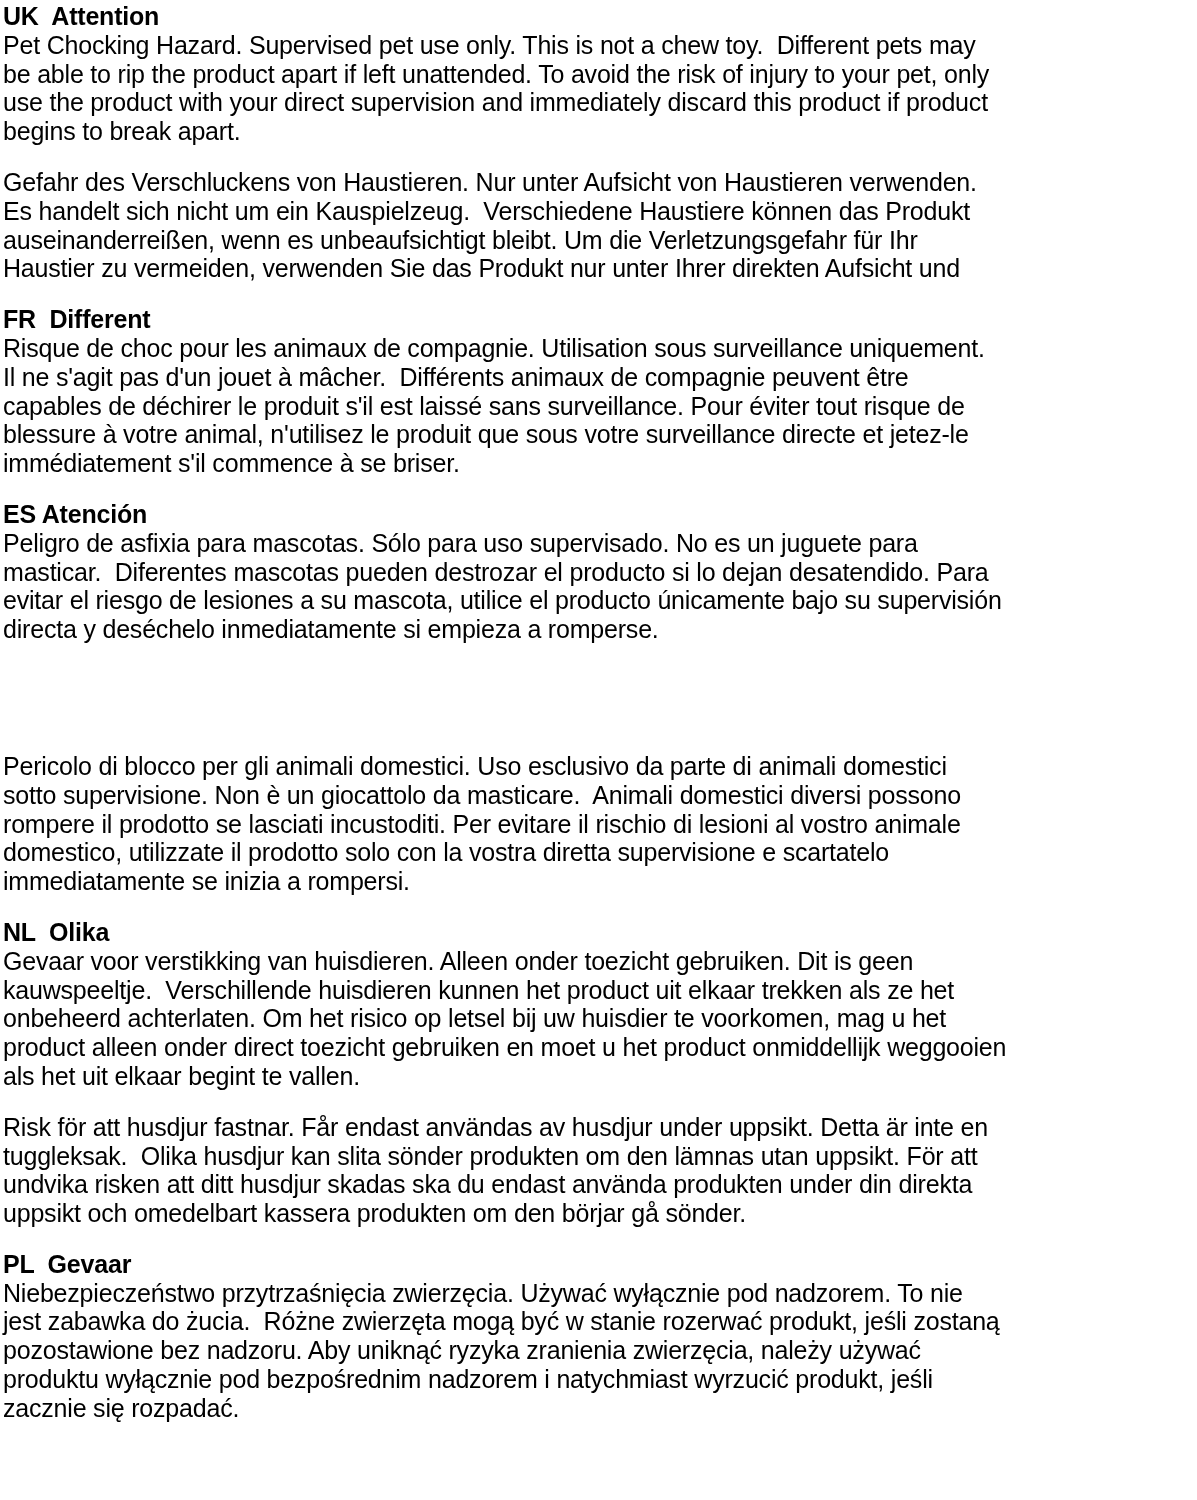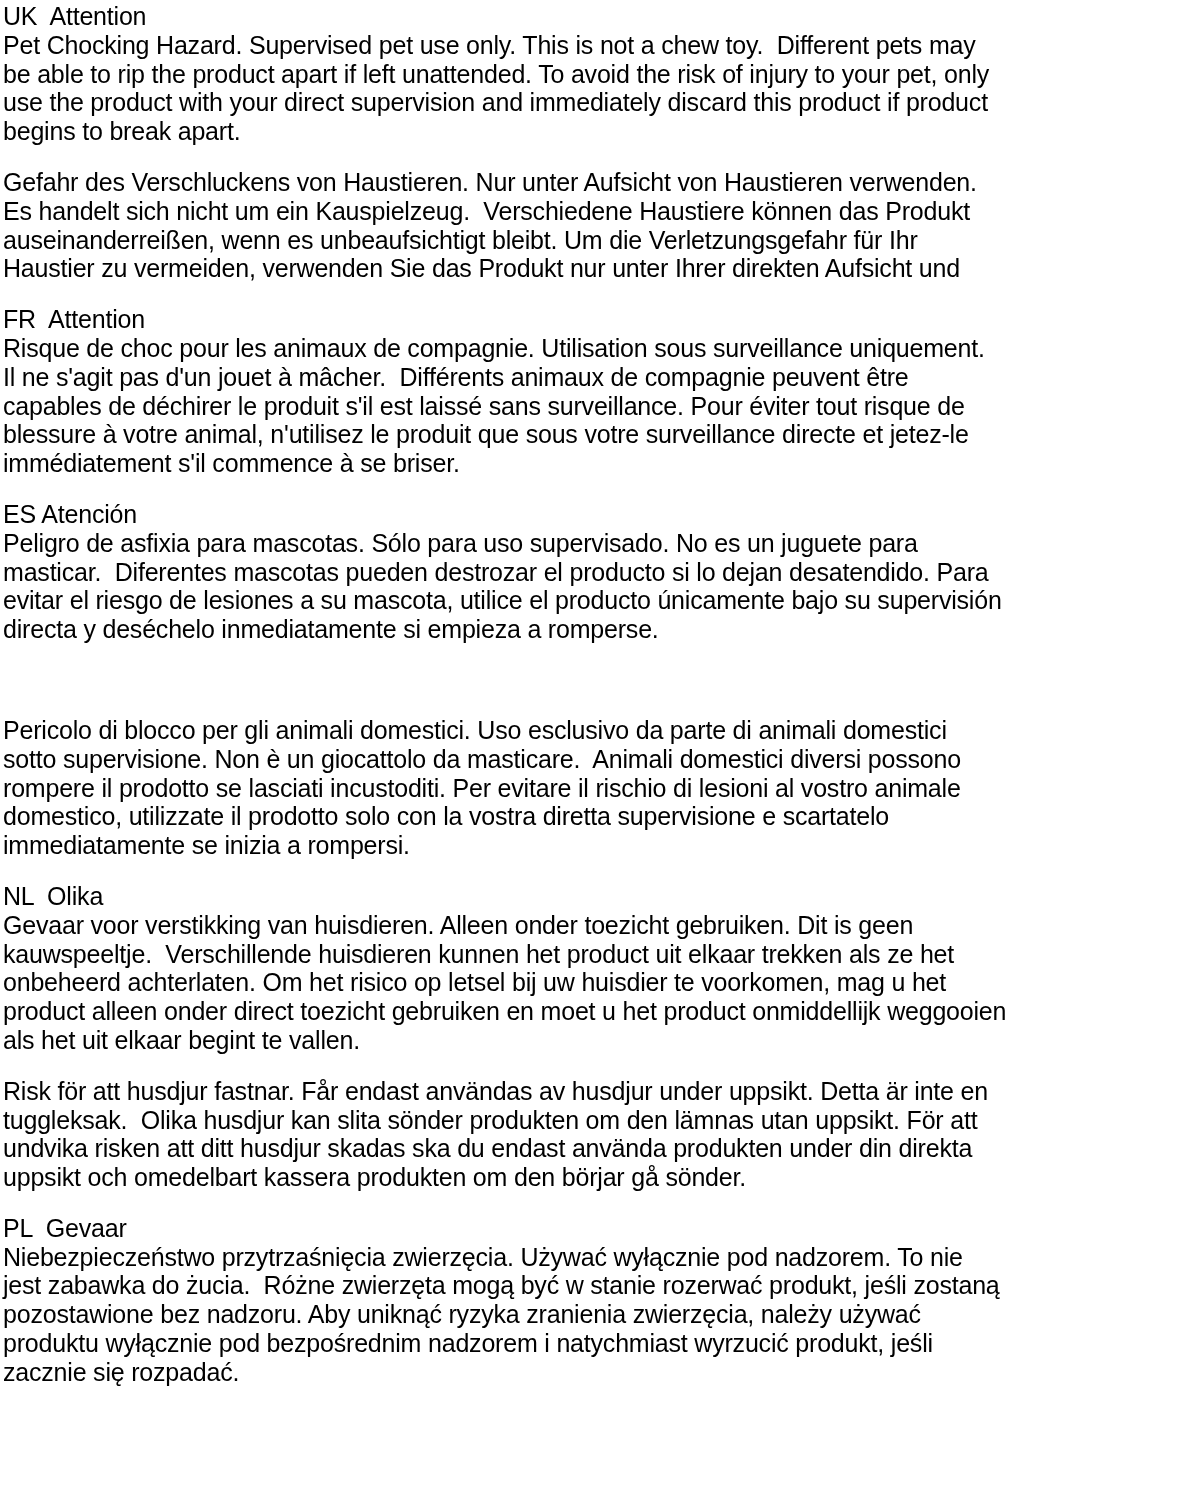--- a/index.html
+++ b/index.html
@@ -15,24 +15,24 @@
     line-height: 28.8px;
     letter-spacing: -0.2px;
   }
   .page {
     padding: 2px 2px 0 3px;
   }
   .warn-section {
     margin-bottom: 22px;
   }
   .warn-section.gap-large {
-    margin-bottom: 72px;
+    margin-bottom: 108px;
   }
   .warn-heading {
-    font-weight: normal;
+    font-weight: bold;
     font-size: 25px;
     line-height: 28.8px;
     white-space: pre-wrap;
   }
   .warn-body {
     white-space: pre-wrap;
   }
 </style>
 </head>
 <body>
@@ -48,21 +48,21 @@
   </section>
 
   <section class="warn-section">
     <p class="warn-body">Gefahr des Verschluckens von Haustieren. Nur unter Aufsicht von Haustieren verwenden.
 Es handelt sich nicht um ein Kauspielzeug.  Verschiedene Haustiere können das Produkt
 auseinanderreißen, wenn es unbeaufsichtigt bleibt. Um die Verletzungsgefahr für Ihr
 Haustier zu vermeiden, verwenden Sie das Produkt nur unter Ihrer direkten Aufsicht und</p>
   </section>
 
   <section class="warn-section">
-    <h2 class="warn-heading">FR  Attention</h2>
+    <h2 class="warn-heading">FR  Different</h2>
     <p class="warn-body">Risque de choc pour les animaux de compagnie. Utilisation sous surveillance uniquement.
 Il ne s'agit pas d'un jouet à mâcher.  Différents animaux de compagnie peuvent être
 capables de déchirer le produit s'il est laissé sans surveillance. Pour éviter tout risque de
 blessure à votre animal, n'utilisez le produit que sous votre surveillance directe et jetez-le
 immédiatement s'il commence à se briser.</p>
   </section>
 
   <section class="warn-section gap-large">
     <h2 class="warn-heading">ES Atención</h2>
     <p class="warn-body">Peligro de asfixia para mascotas. Sólo para uso supervisado. No es un juguete para

